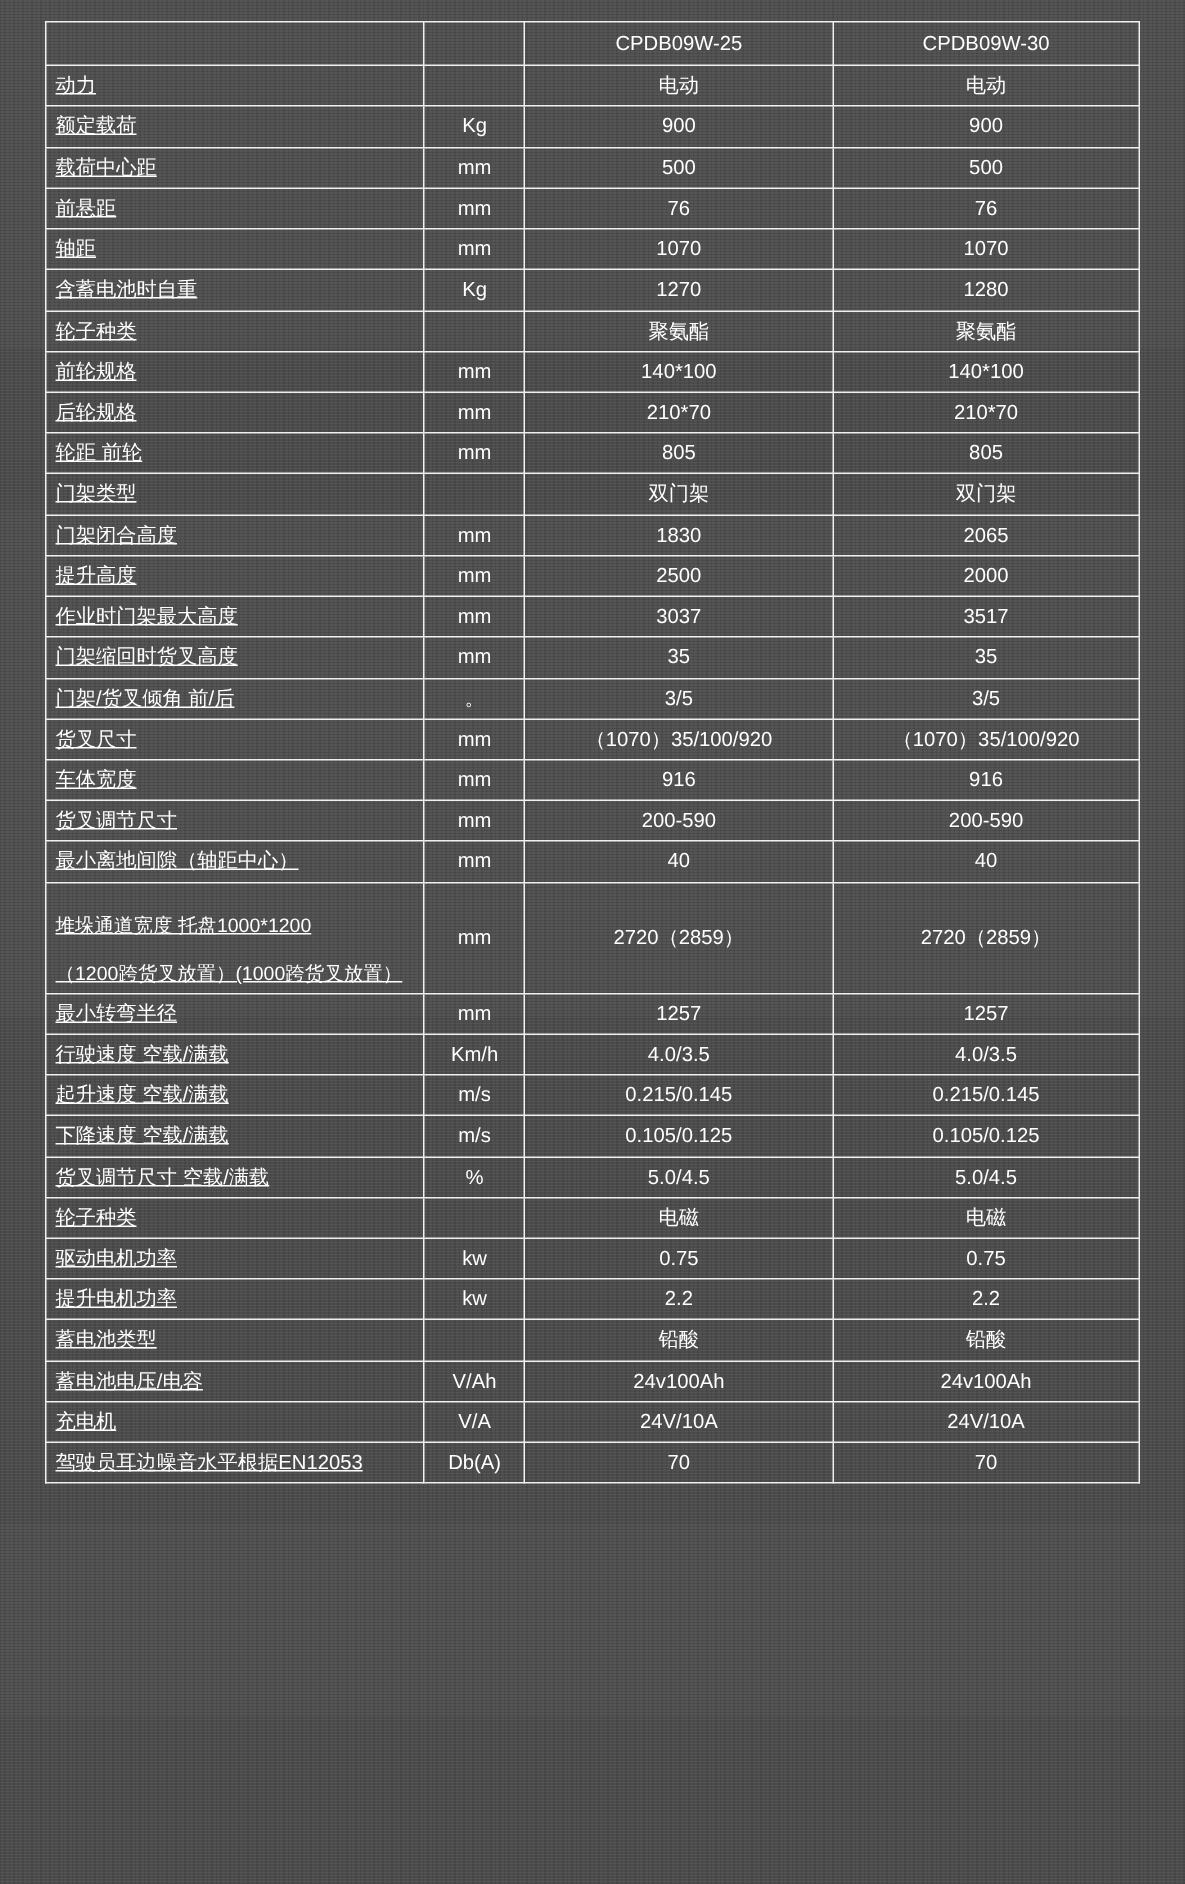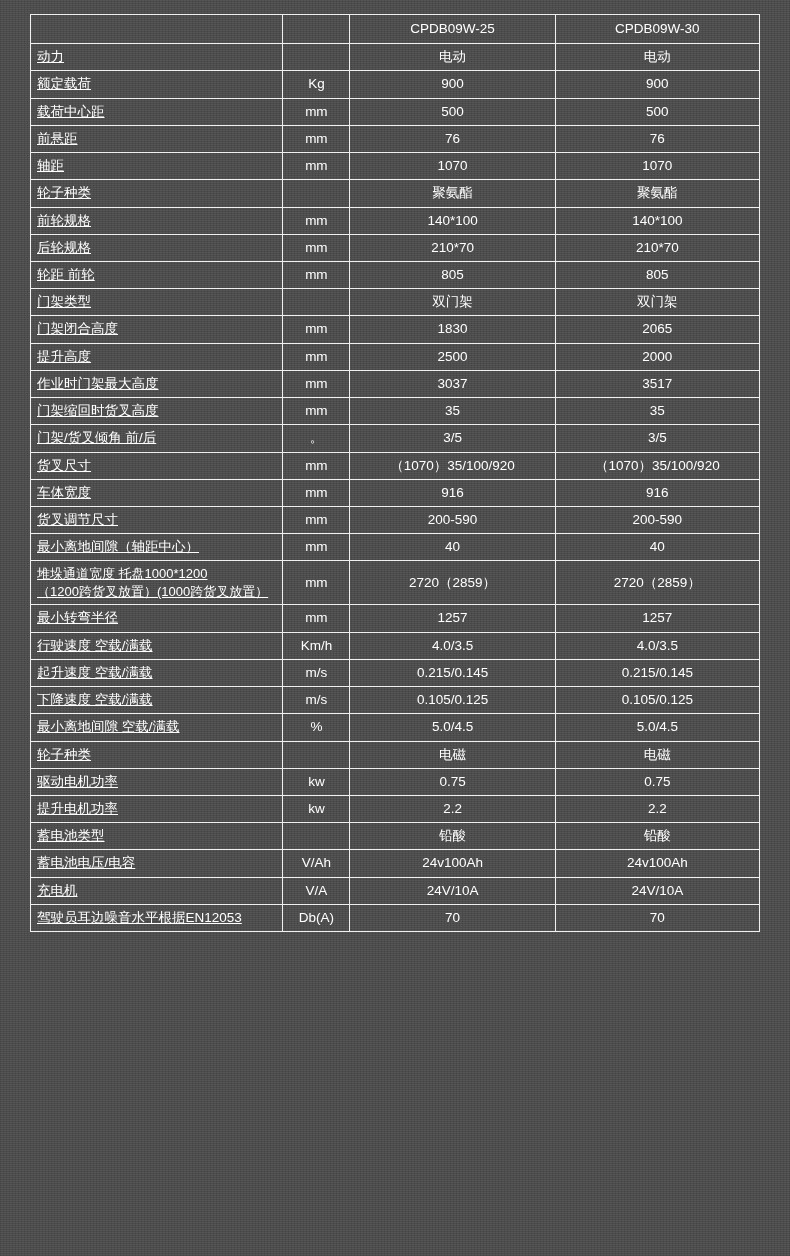--- a/index.html
+++ b/index.html
@@ -54,20 +54,21 @@
   td.head {
     text-align: center;
     font-size: 13.5px;
     height: 18px;
   }
   tr.head-row td { padding-top: 5px; padding-bottom: 5px; }
   td.blank { }
   .subline {
     display: block;
     font-size: 13px;
+    margin-top: 15px;
   }
   .tall { height: 34px; }
 </style>
 </head>
 <body>
 
 <div class="sheet">
   <table class="spec">
     <colgroup>
       <col class="c-name">
@@ -106,20 +107,26 @@
           <td class="val">76</td>
           <td class="val">76</td>
         </tr>
         <tr>
           <td class="name">轴距</td>
           <td class="unit">mm</td>
           <td class="val">1070</td>
           <td class="val">1070</td>
         </tr>
         <tr>
+          <td class="name">含蓄电池时自重</td>
+          <td class="unit">Kg</td>
+          <td class="val">1270</td>
+          <td class="val">1280</td>
+        </tr>
+        <tr>
           <td class="name">轮子种类</td>
           <td class="unit"></td>
           <td class="val">聚氨酯</td>
           <td class="val">聚氨酯</td>
         </tr>
         <tr>
           <td class="name">前轮规格</td>
           <td class="unit">mm</td>
           <td class="val">140*100</td>
           <td class="val">140*100</td>
@@ -223,21 +230,21 @@
           <td class="val">0.215/0.145</td>
           <td class="val">0.215/0.145</td>
         </tr>
         <tr>
           <td class="name">下降速度  空载/满载</td>
           <td class="unit">m/s</td>
           <td class="val">0.105/0.125</td>
           <td class="val">0.105/0.125</td>
         </tr>
         <tr>
-          <td class="name">最小离地间隙  空载/满载</td>
+          <td class="name">货叉调节尺寸  空载/满载</td>
           <td class="unit">%</td>
           <td class="val">5.0/4.5</td>
           <td class="val">5.0/4.5</td>
         </tr>
         <tr>
           <td class="name">轮子种类</td>
           <td class="unit"></td>
           <td class="val">电磁</td>
           <td class="val">电磁</td>
         </tr>

